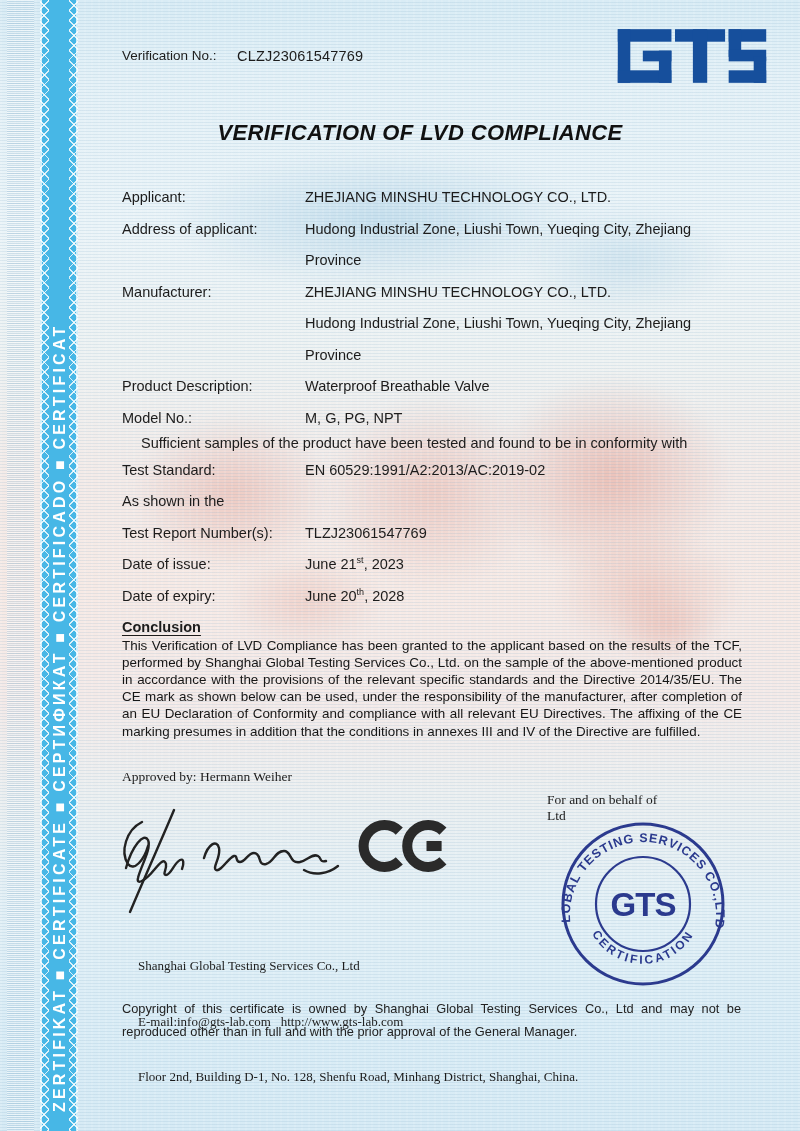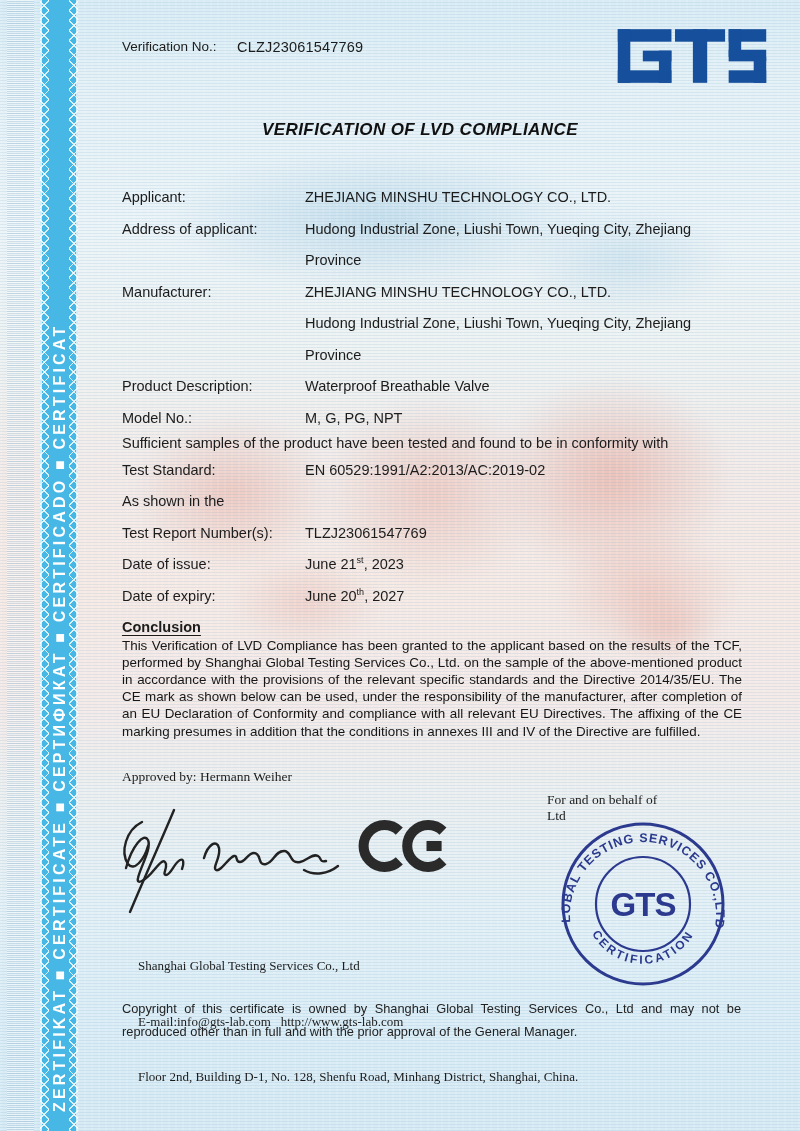--- a/index.html
+++ b/index.html
@@ -41,36 +41,36 @@
             mask: linear-gradient(90deg,#000 0 9px, transparent 9px 29px, #000 29px);
   }
   .vtext {
     position:absolute; left:46px; top:1112px; white-space:nowrap;
     transform:rotate(-90deg); transform-origin:0 0;
     font-size:16px; font-weight:bold; letter-spacing:3.2px; line-height:28px;
     color:#ffffff;
   }
 
   
-  .verif-row { position:absolute; left:122px; top:39px; display:flex; font-size:13.5px; }
+  .verif-row { position:absolute; left:122px; top:48px; display:flex; font-size:13.5px; }
   .verif-row .lab { width:115px; }
   .verif-row .val { font-size:14.5px; letter-spacing:.2px; }
   .logo { position:absolute; left:616px; top:27px; }
 
   .title {
     position:absolute; left:100px; top:120px; width:640px; text-align:center;
-    font-size:17px; font-weight:bold; font-style:italic; letter-spacing:.4px; color:#111;
+    font-size:22px; font-weight:bold; font-style:italic; letter-spacing:.4px; color:#111;
   }
 
   
   .fields { position:absolute; left:122px; top:182px; width:620px; font-size:14.5px; line-height:31.5px; }
   .frow { display:flex; }
   .frow .lab { width:183px; flex:0 0 183px; }
   .frow .val { flex:1; }
-  .tight { margin-top:-6px; }
+  .tight { margin-top:-6px;margin-left:19px; }
   .tight2 { margin-top:-5px; }
   sup { font-size:9px; vertical-align:super; line-height:0; }
   .concl-head { text-decoration:underline; text-underline-offset:3px;font-weight:bold; }
   .concl-body {
     margin-top:-7px; font-size:13.4px; line-height:17.2px; text-align:justify; color:#161616;
   }
 
   
   .approved { position:absolute; left:122px; top:769px; font-family:"Liberation Serif", serif; font-size:13.5px; }
   .behalf  { position:absolute; left:547px; top:792px; font-family:Liberation Serif, serif; font-size:13.5px; line-height:16px; width:200px; }
@@ -175,21 +175,21 @@
     <div class="frow">
       <span class="lab">Test Report Number(s):</span>
       <span class="val">TLZJ23061547769</span>
     </div>
     <div class="frow">
       <span class="lab">Date of issue:</span>
       <span class="val"><span>June 21</span><sup>st</sup><span>, 2023</span></span>
     </div>
     <div class="frow">
       <span class="lab">Date of expiry:</span>
-      <span class="val"><span>June 20</span><sup>th</sup><span>, 2027</span></span>
+      <span class="val"><span>June 20</span><sup>th</sup><span>, 2028</span></span>
     </div>
 
     <div><span class="concl-head">Conclusion</span></div>
     <div class="concl-body">This Verification of LVD Compliance has been granted to the applicant based on the results of the TCF, performed by Shanghai Global Testing Services Co., Ltd. on the sample of the above-mentioned product in accordance with the provisions of the relevant specific standards and the Directive 2014/35/EU. The CE mark as shown below can be used, under the responsibility of the manufacturer, after completion of an EU Declaration of Conformity and compliance with all relevant EU Directives. The affixing of the CE marking presumes in addition that the conditions in annexes III and IV of the Directive are fulfilled.</div>
   </div>
 
   <div class="approved">Approved by: Hermann Weiher</div>
   <div class="behalf">
     <div>For and on behalf of</div>
     <div>Ltd</div>

